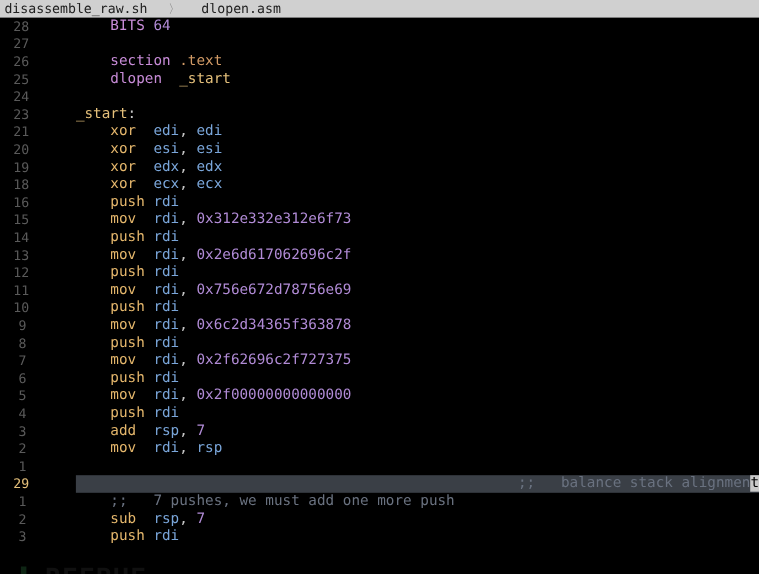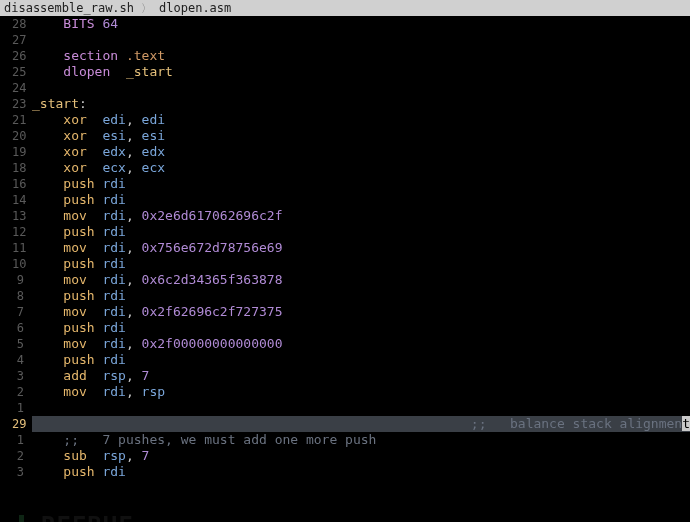--- a/index.html
+++ b/index.html
@@ -12,21 +12,21 @@
       overflow: hidden;
       color: #ccc;
     }
     .breadcrumb {
       background: #d0d0d0;
       color: #202020;
       padding: 1px 4px;
       font-size: 12px;
       display: flex;
       align-items: center;
-      gap: 6px;
+      gap: 18px;
       height: 16px;
     }
     .breadcrumb .sep {
       color: #808080;
       font-size: 11px;
       margin: 0 1px;
     }
     .code-area {
       display: flex;
       flex-direction: column;
@@ -41,20 +41,21 @@
       width: 32px;
       text-align: right;
       color: #5a5a5a;
       padding-right: 8px;
       flex-shrink: 0;
       font-size: 12px;
       padding-left: 12px;
     }
     .content {
       flex: 1;
+      margin-left: 37px;
     }
     .cursor-line .gutter { color: #e5c07b; }
     .cursor-line .content { background: #3a3f46; text-align: right; }
     .t-keyword { color: #c88cd8; }
     .t-mnemonic { color: #e5b76c; }
     .t-register { color: #7aa6da; }
     .t-label { color: #e5c07b; }
     .t-section { color: #d19a66; }
     .t-number { color: #b18bd6; }
     .t-comment { color: #6a7280; }
@@ -101,20 +102,21 @@
     <div class="line"><div class="gutter">27</div><div class="content"></div></div>
     <div class="line"><div class="gutter">26</div><div class="content"><span class="t-plain">    </span><span class="t-keyword">section</span><span class="t-plain"> </span><span class="t-section">.text</span></div></div>
     <div class="line"><div class="gutter">25</div><div class="content"><span class="t-plain">    </span><span class="t-keyword">dlopen</span><span class="t-plain">  </span><span class="t-label">_start</span></div></div>
     <div class="line"><div class="gutter">24</div><div class="content"></div></div>
     <div class="line"><div class="gutter">23</div><div class="content"><span class="t-label">_start</span><span class="t-plain">:</span></div></div>
     <div class="line"><div class="gutter">21</div><div class="content"><span class="t-plain">    </span><span class="t-mnemonic">xor</span><span class="t-plain">  </span><span class="t-register">edi</span><span class="t-plain">, </span><span class="t-register">edi</span></div></div>
     <div class="line"><div class="gutter">20</div><div class="content"><span class="t-plain">    </span><span class="t-mnemonic">xor</span><span class="t-plain">  </span><span class="t-register">esi</span><span class="t-plain">, </span><span class="t-register">esi</span></div></div>
     <div class="line"><div class="gutter">19</div><div class="content"><span class="t-plain">    </span><span class="t-mnemonic">xor</span><span class="t-plain">  </span><span class="t-register">edx</span><span class="t-plain">, </span><span class="t-register">edx</span></div></div>
     <div class="line"><div class="gutter">18</div><div class="content"><span class="t-plain">    </span><span class="t-mnemonic">xor</span><span class="t-plain">  </span><span class="t-register">ecx</span><span class="t-plain">, </span><span class="t-register">ecx</span></div></div>
     <div class="line"><div class="gutter">16</div><div class="content"><span class="t-plain">    </span><span class="t-mnemonic">push</span><span class="t-plain"> </span><span class="t-register">rdi</span></div></div>
+    <div class="line"><div class="gutter">15</div><div class="content"><span class="t-plain">    </span><span class="t-mnemonic">mov</span><span class="t-plain">  </span><span class="t-register">rdi</span><span class="t-plain">, </span><span class="t-number">0x312e332e312e6f73</span></div></div>
     <div class="line"><div class="gutter">14</div><div class="content"><span class="t-plain">    </span><span class="t-mnemonic">push</span><span class="t-plain"> </span><span class="t-register">rdi</span></div></div>
     <div class="line"><div class="gutter">13</div><div class="content"><span class="t-plain">    </span><span class="t-mnemonic">mov</span><span class="t-plain">  </span><span class="t-register">rdi</span><span class="t-plain">, </span><span class="t-number">0x2e6d617062696c2f</span></div></div>
     <div class="line"><div class="gutter">12</div><div class="content"><span class="t-plain">    </span><span class="t-mnemonic">push</span><span class="t-plain"> </span><span class="t-register">rdi</span></div></div>
     <div class="line"><div class="gutter">11</div><div class="content"><span class="t-plain">    </span><span class="t-mnemonic">mov</span><span class="t-plain">  </span><span class="t-register">rdi</span><span class="t-plain">, </span><span class="t-number">0x756e672d78756e69</span></div></div>
     <div class="line"><div class="gutter">10</div><div class="content"><span class="t-plain">    </span><span class="t-mnemonic">push</span><span class="t-plain"> </span><span class="t-register">rdi</span></div></div>
     <div class="line"><div class="gutter">9</div><div class="content"><span class="t-plain">    </span><span class="t-mnemonic">mov</span><span class="t-plain">  </span><span class="t-register">rdi</span><span class="t-plain">, </span><span class="t-number">0x6c2d34365f363878</span></div></div>
     <div class="line"><div class="gutter">8</div><div class="content"><span class="t-plain">    </span><span class="t-mnemonic">push</span><span class="t-plain"> </span><span class="t-register">rdi</span></div></div>
     <div class="line"><div class="gutter">7</div><div class="content"><span class="t-plain">    </span><span class="t-mnemonic">mov</span><span class="t-plain">  </span><span class="t-register">rdi</span><span class="t-plain">, </span><span class="t-number">0x2f62696c2f727375</span></div></div>
     <div class="line"><div class="gutter">6</div><div class="content"><span class="t-plain">    </span><span class="t-mnemonic">push</span><span class="t-plain"> </span><span class="t-register">rdi</span></div></div>
     <div class="line"><div class="gutter">5</div><div class="content"><span class="t-plain">    </span><span class="t-mnemonic">mov</span><span class="t-plain">  </span><span class="t-register">rdi</span><span class="t-plain">, </span><span class="t-number">0x2f00000000000000</span></div></div>

